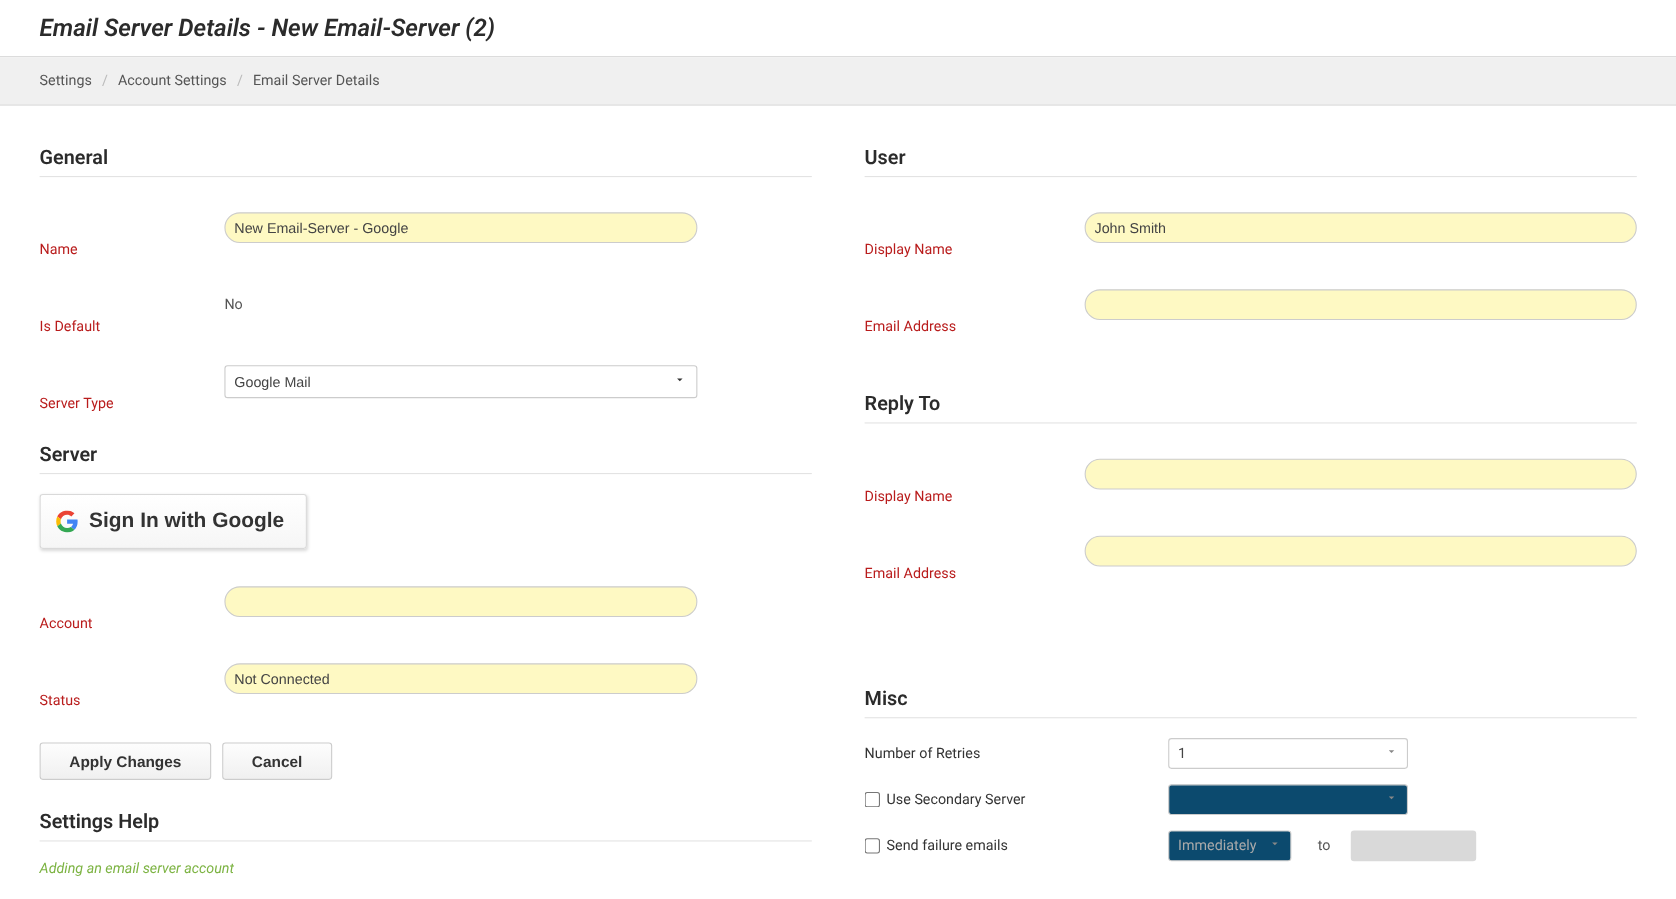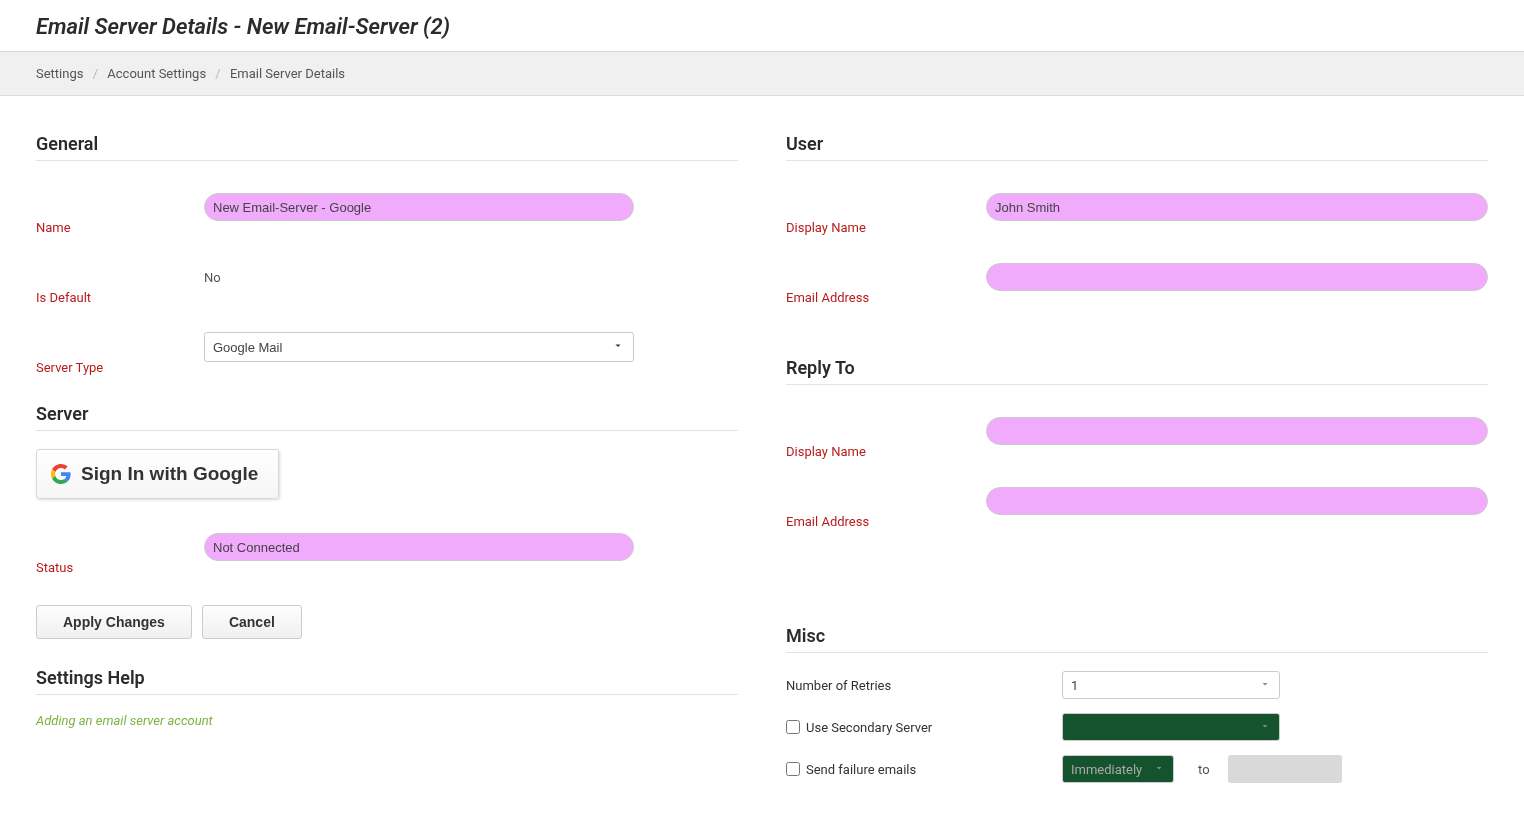--- a/index.html
+++ b/index.html
@@ -74,21 +74,21 @@
   }
   .input, .select-box {
     width: 100%;
     max-width: 430px;
     height: 28px;
     border: 1px solid #ccc;
     border-radius: 14px;
     padding: 0 8px;
     font-size: 13px;
     color: #444;
-    background: #f0abfc;
+    background: #fef9c3;
   }
   .input-wide {
     max-width: 540px;
   }
   .select-wrap {
     position: relative;
     display: inline-block;
     width: 100%;
     max-width: 430px;
   }
@@ -180,21 +180,21 @@
     height: 28px;
     border: 1px solid #ccc;
     border-radius: 3px;
     background: #fff;
     padding: 0 28px 0 8px;
     font-size: 13px;
     color: #444;
   }
   .combo.disabled {
     color: #aaa;
-    background: #14532d;
+    background: #0c4a6e;
     text-align: center;
   }
   .combo-chevron {
     position: absolute;
     right: 8px;
     color: #888;
     pointer-events: none;
   }
   .combo-small {
     width: 112px;
@@ -279,20 +279,26 @@
             <svg viewBox="0 0 48 48" width="20" height="20">
               <path fill="#EA4335" d="M24 9.5c3.54 0 6.71 1.22 9.21 3.6l6.85-6.85C35.9 2.38 30.47 0 24 0 14.62 0 6.51 5.38 2.56 13.22l7.98 6.19C12.43 13.72 17.74 9.5 24 9.5z"></path>
               <path fill="#4285F4" d="M46.98 24.55c0-1.57-.15-3.09-.38-4.55H24v9.02h12.94c-.58 2.96-2.26 5.48-4.78 7.18l7.73 6c4.51-4.18 7.09-10.36 7.09-17.65z"></path>
               <path fill="#FBBC05" d="M10.53 28.59c-.48-1.45-.76-2.99-.76-4.59s.27-3.14.76-4.59l-7.98-6.19C.92 16.46 0 20.12 0 24c0 3.88.92 7.54 2.56 10.78l7.97-6.19z"></path>
               <path fill="#34A853" d="M24 48c6.48 0 11.93-2.13 15.89-5.81l-7.73-6c-2.15 1.45-4.92 2.3-8.16 2.3-6.26 0-11.57-4.22-13.47-9.91l-7.98 6.19C6.51 42.62 14.62 48 24 48z"></path>
             </svg>
           </span>
           <span>Sign In with Google</span>
         </button>
 
+        <div class="form-row">
+          <div class="form-label">Account</div>
+          <div class="form-control">
+            <input class="input" type="text" value="" style="">
+          </div>
+        </div>
 
         <div class="form-row">
           <div class="form-label">Status</div>
           <div class="form-control">
             <input class="input" type="text" readonly="" value="Not Connected" style="">
           </div>
         </div>
       </div>
 
       <div class="btn-row">

